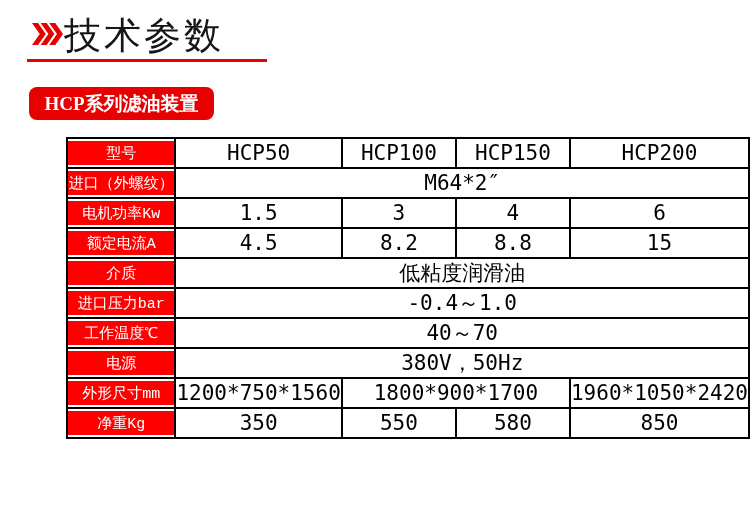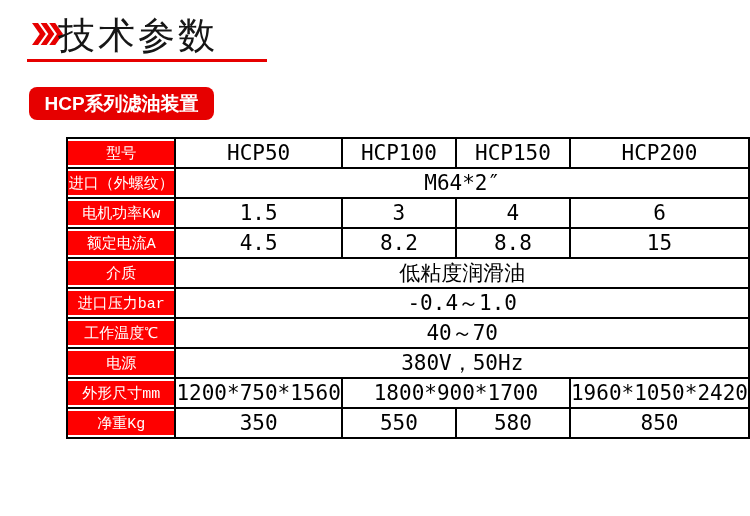--- a/index.html
+++ b/index.html
@@ -15,21 +15,21 @@
   .chev {
     position: absolute;
     left: 32px;
     top: 23px;
     width: 31px;
     height: 22px;
     fill: var(--accent, #e60000);
   }
   .title {
     position: absolute;
-    left: 58px;
+    left: 64px;
     top: 15px;
     font-size: 37px;
     line-height: 42px;
     letter-spacing: 3px;
     color: #161616;
     white-space: nowrap;
   }
   .underline {
     position: absolute;
     left: 27px;
@@ -46,20 +46,21 @@
     width: 185px;
     height: 33px;
     background: var(--accent, #e60000);
     border-radius: 8px;
     color: #ffffff;
     font-weight: bold;
     font-size: 19px;
     line-height: 33px;
     text-align: center;
     white-space: nowrap;
+    font-family: Liberation Serif, serif;
   }
   
   table.spec {
     position: absolute;
     left: 66px;
     top: 137px;
     border-collapse: collapse;
     table-layout: fixed;
   }
   table.spec th, table.spec td {

